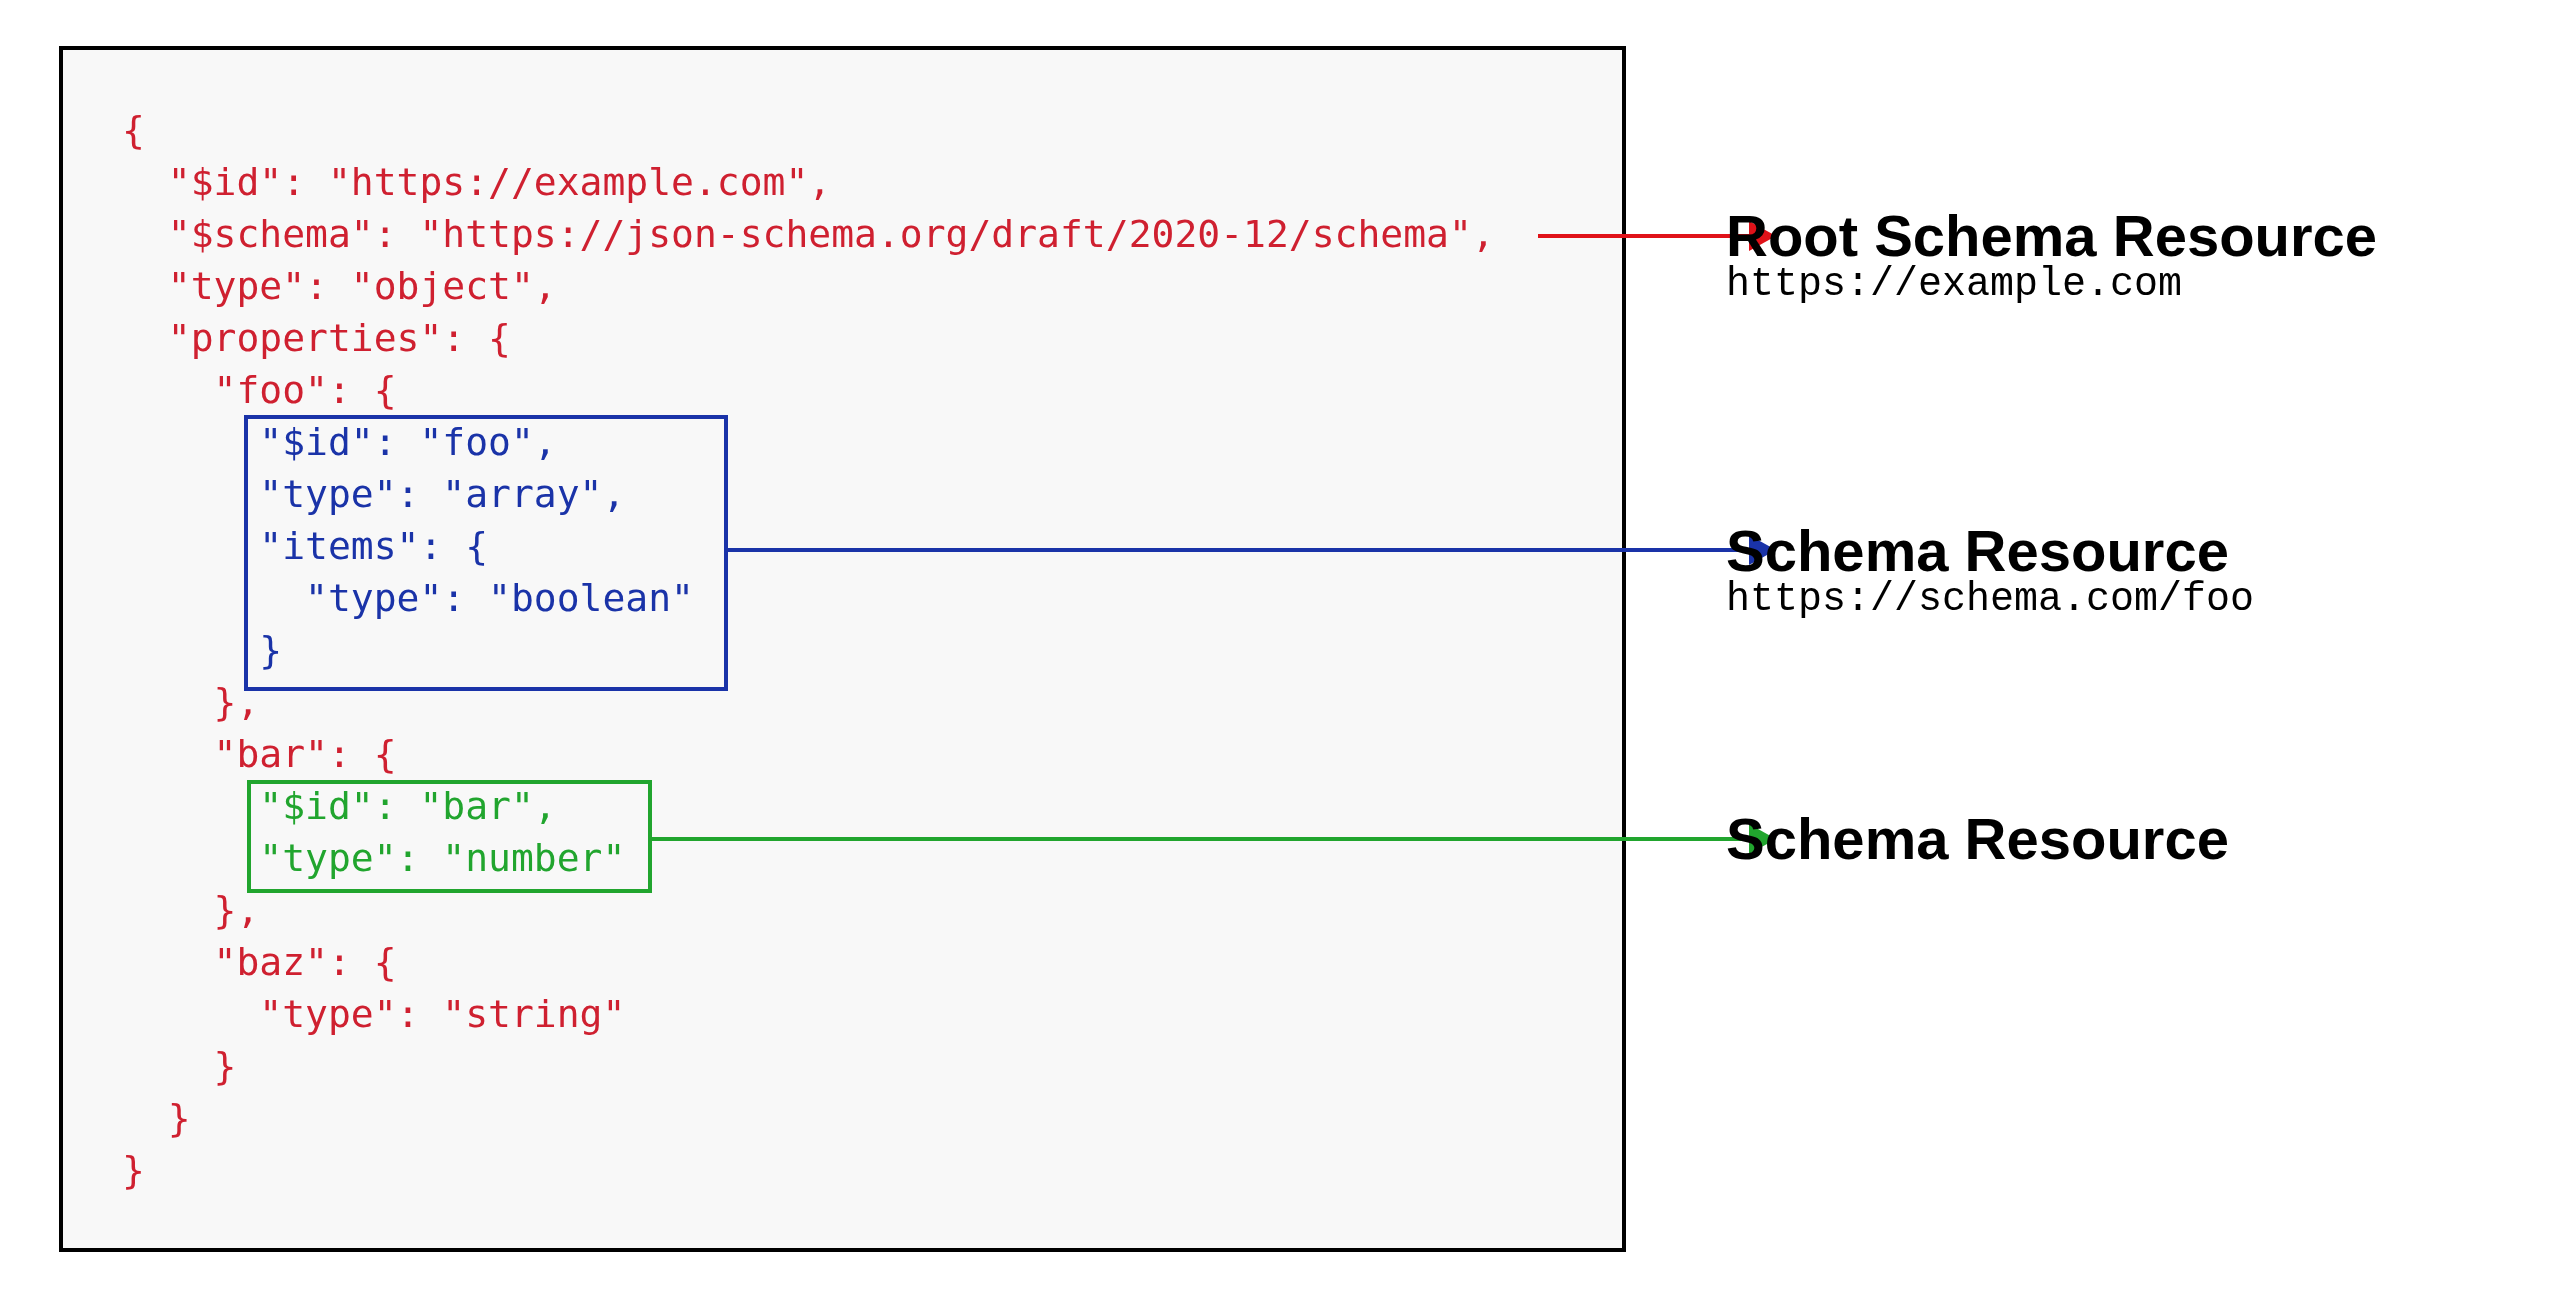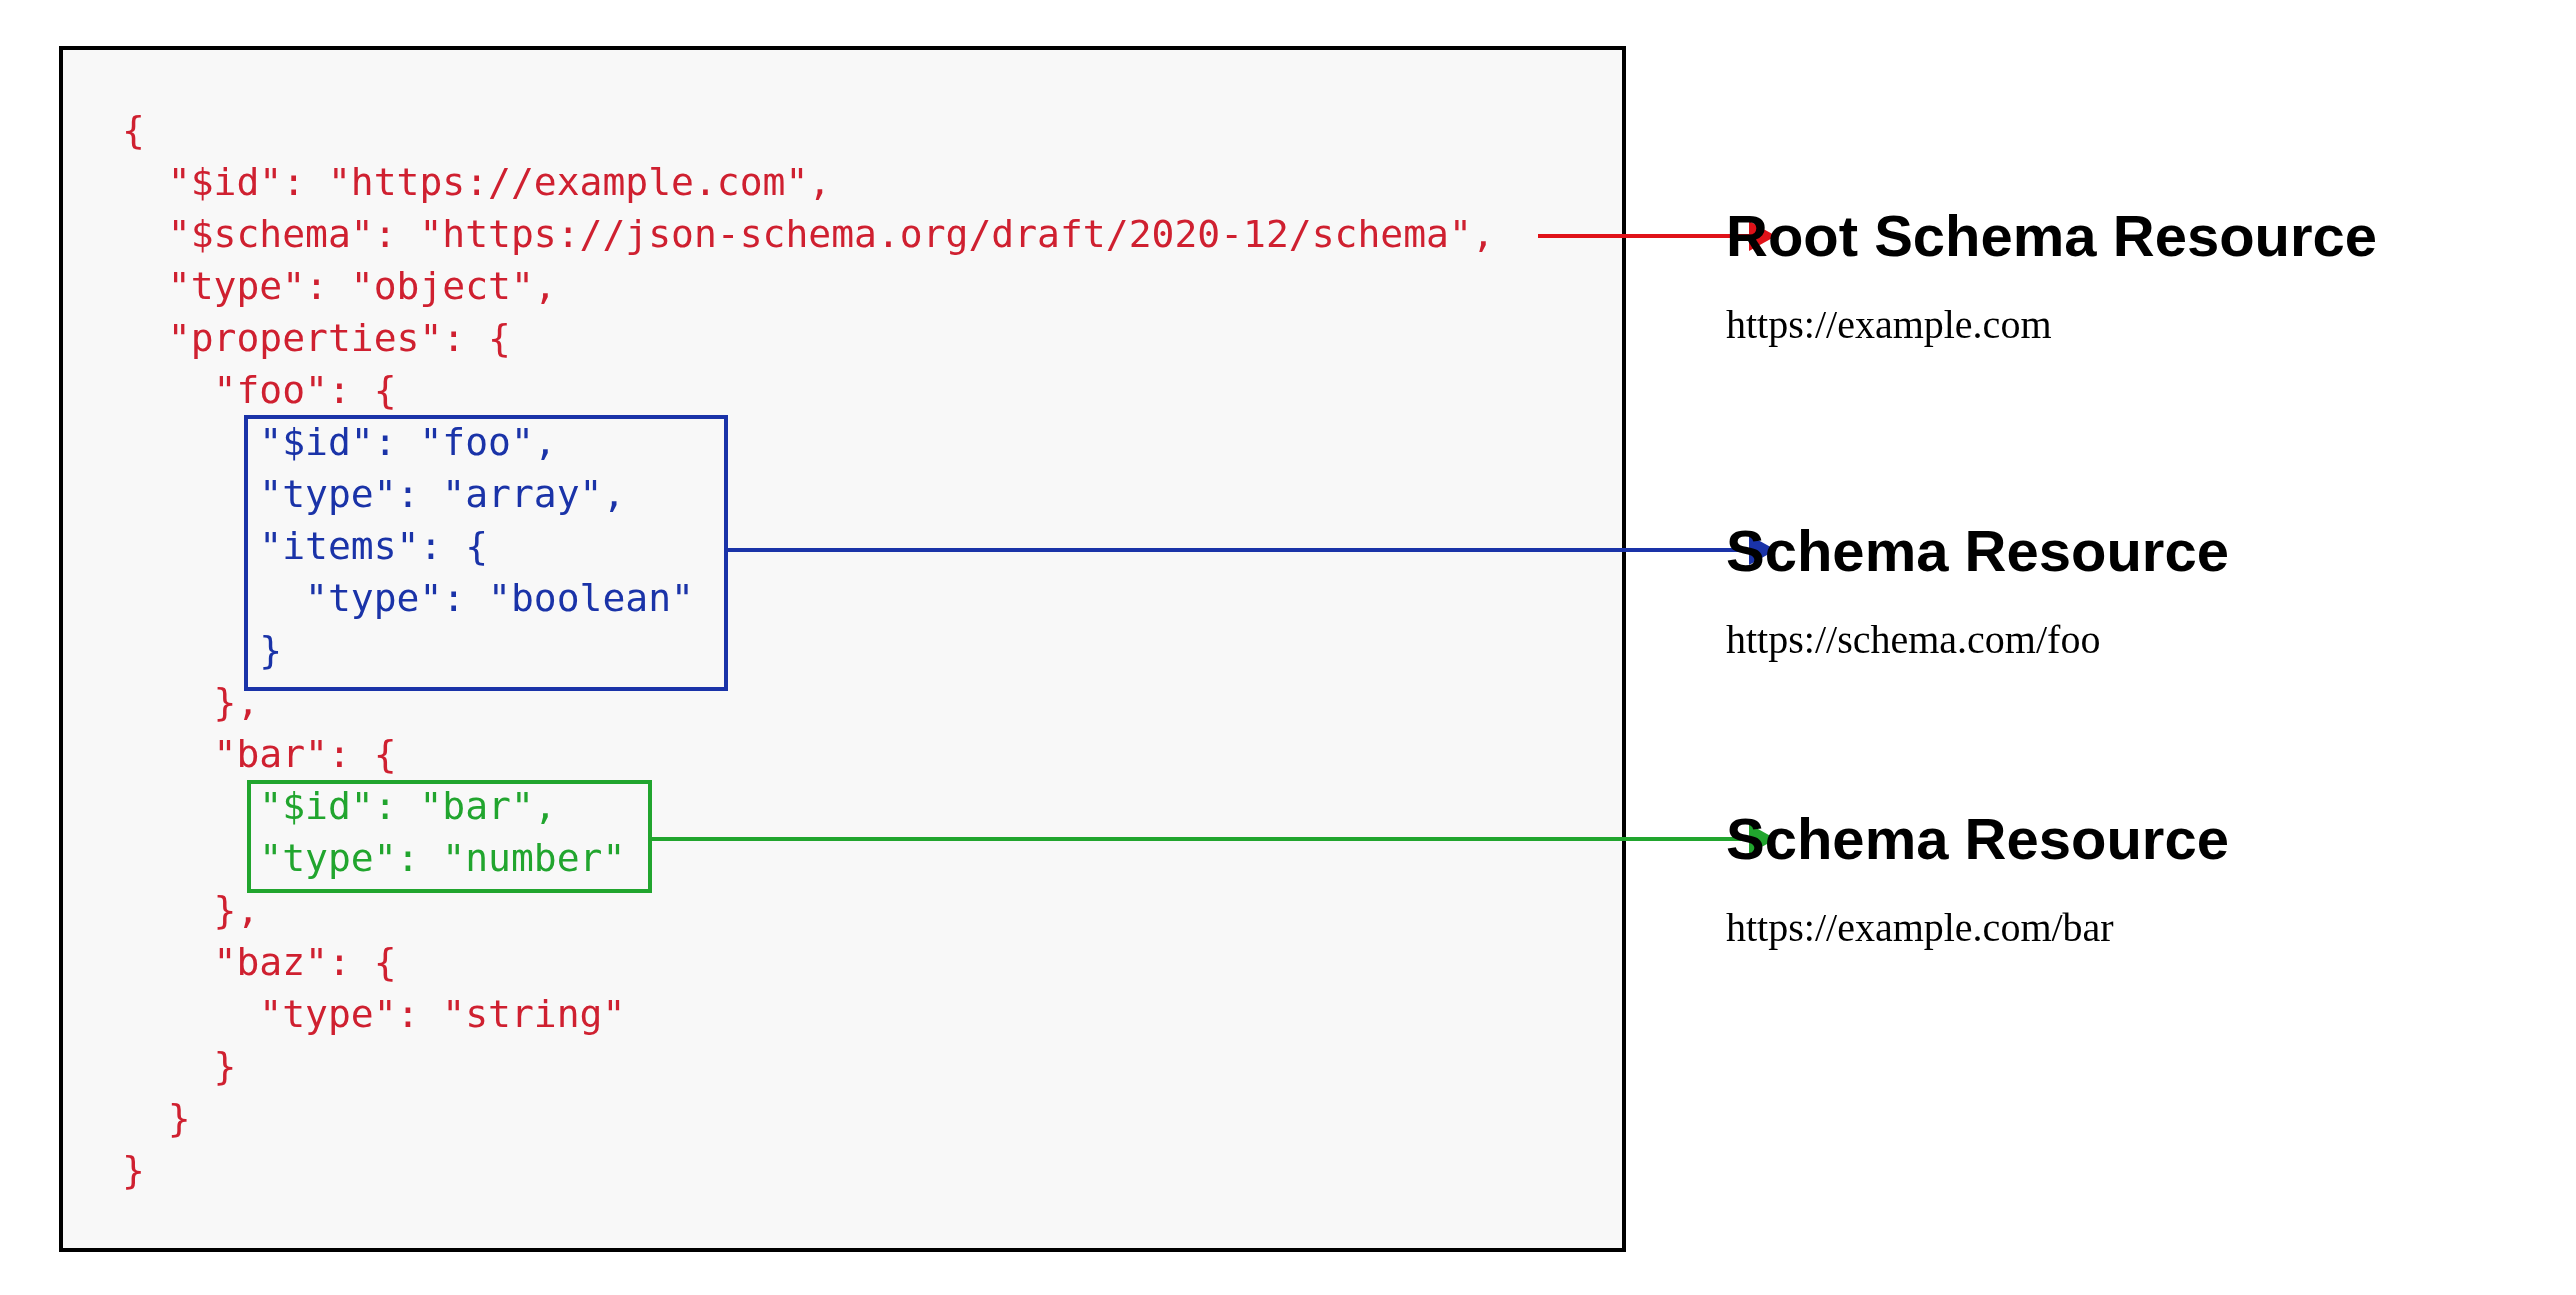--- a/index.html
+++ b/index.html
@@ -105,22 +105,21 @@
   #annotation-bar  { top: 810px; }
   .annotation-title {
     font-family: "Liberation Sans", sans-serif;
     font-weight: bold;
     font-size: 58px;
     line-height: 58px;
     color: var(--label_text);
     white-space: nowrap;
   }
   .annotation-url {
-    margin-top: 40px;
-    font-family: Liberation Serif, serif;
+    font-family: Liberation Mono, monospace;
     font-size: 40px;
     line-height: 40px;
     color: var(--label_text);
     white-space: nowrap;
   }
 </style>
 </head>
 <body>
 
 <div class="canvas">
@@ -171,17 +170,16 @@
   <div class="annotation" id="annotation-root">
     <div class="annotation-title">Root Schema Resource</div>
     <div class="annotation-url">https://example.com</div>
   </div>
   <div class="annotation" id="annotation-foo">
     <div class="annotation-title">Schema Resource</div>
     <div class="annotation-url">https://schema.com/foo</div>
   </div>
   <div class="annotation" id="annotation-bar">
     <div class="annotation-title">Schema Resource</div>
-    <div class="annotation-url">https://example.com/bar</div>
   </div>
 
 </div>
 
 
 </body></html>

